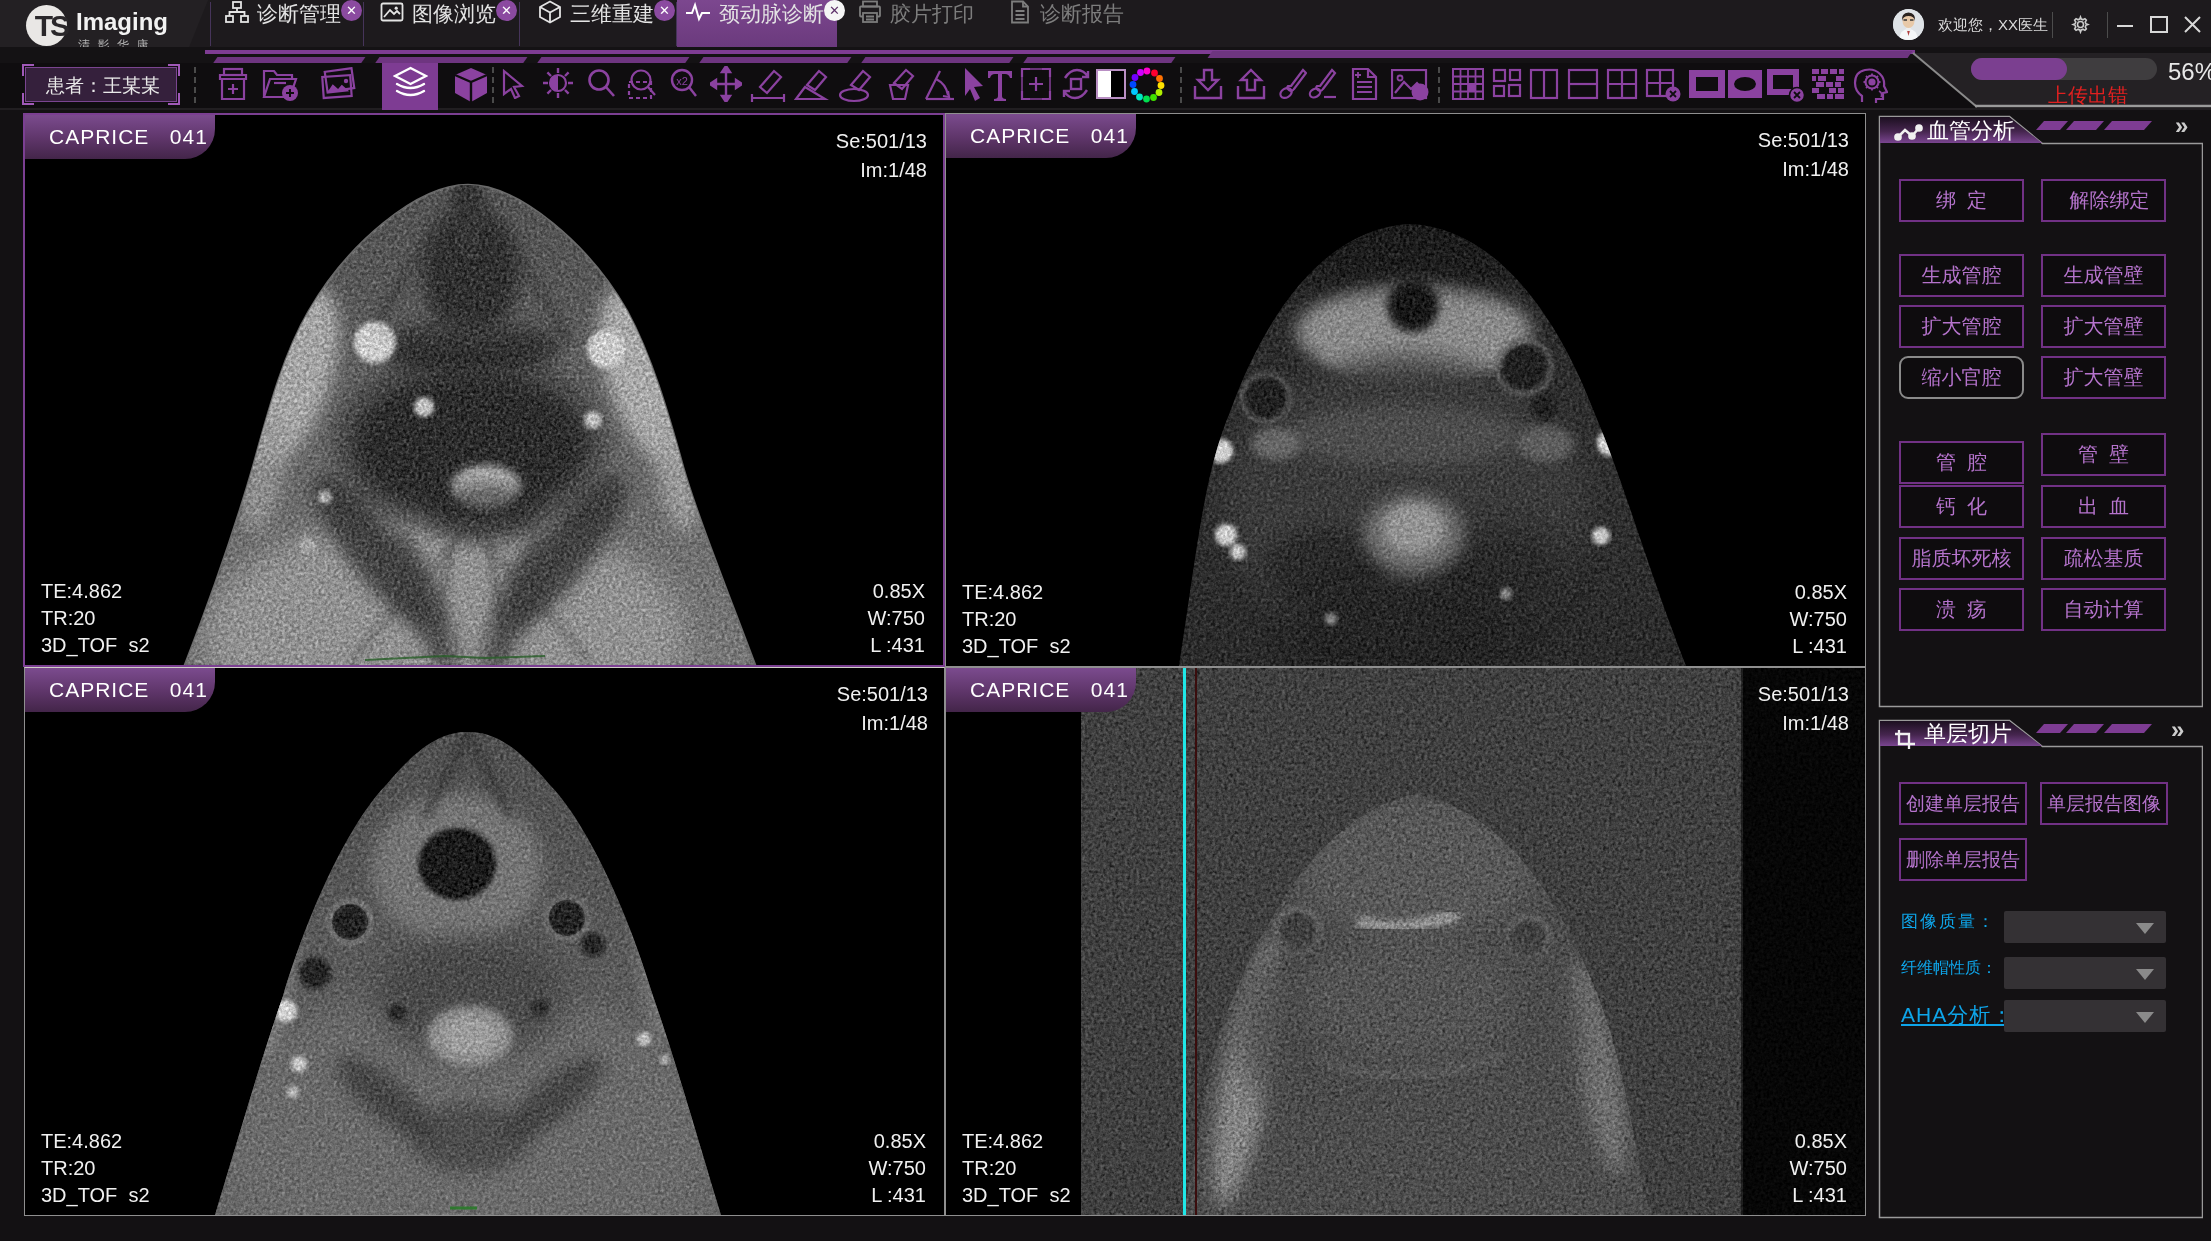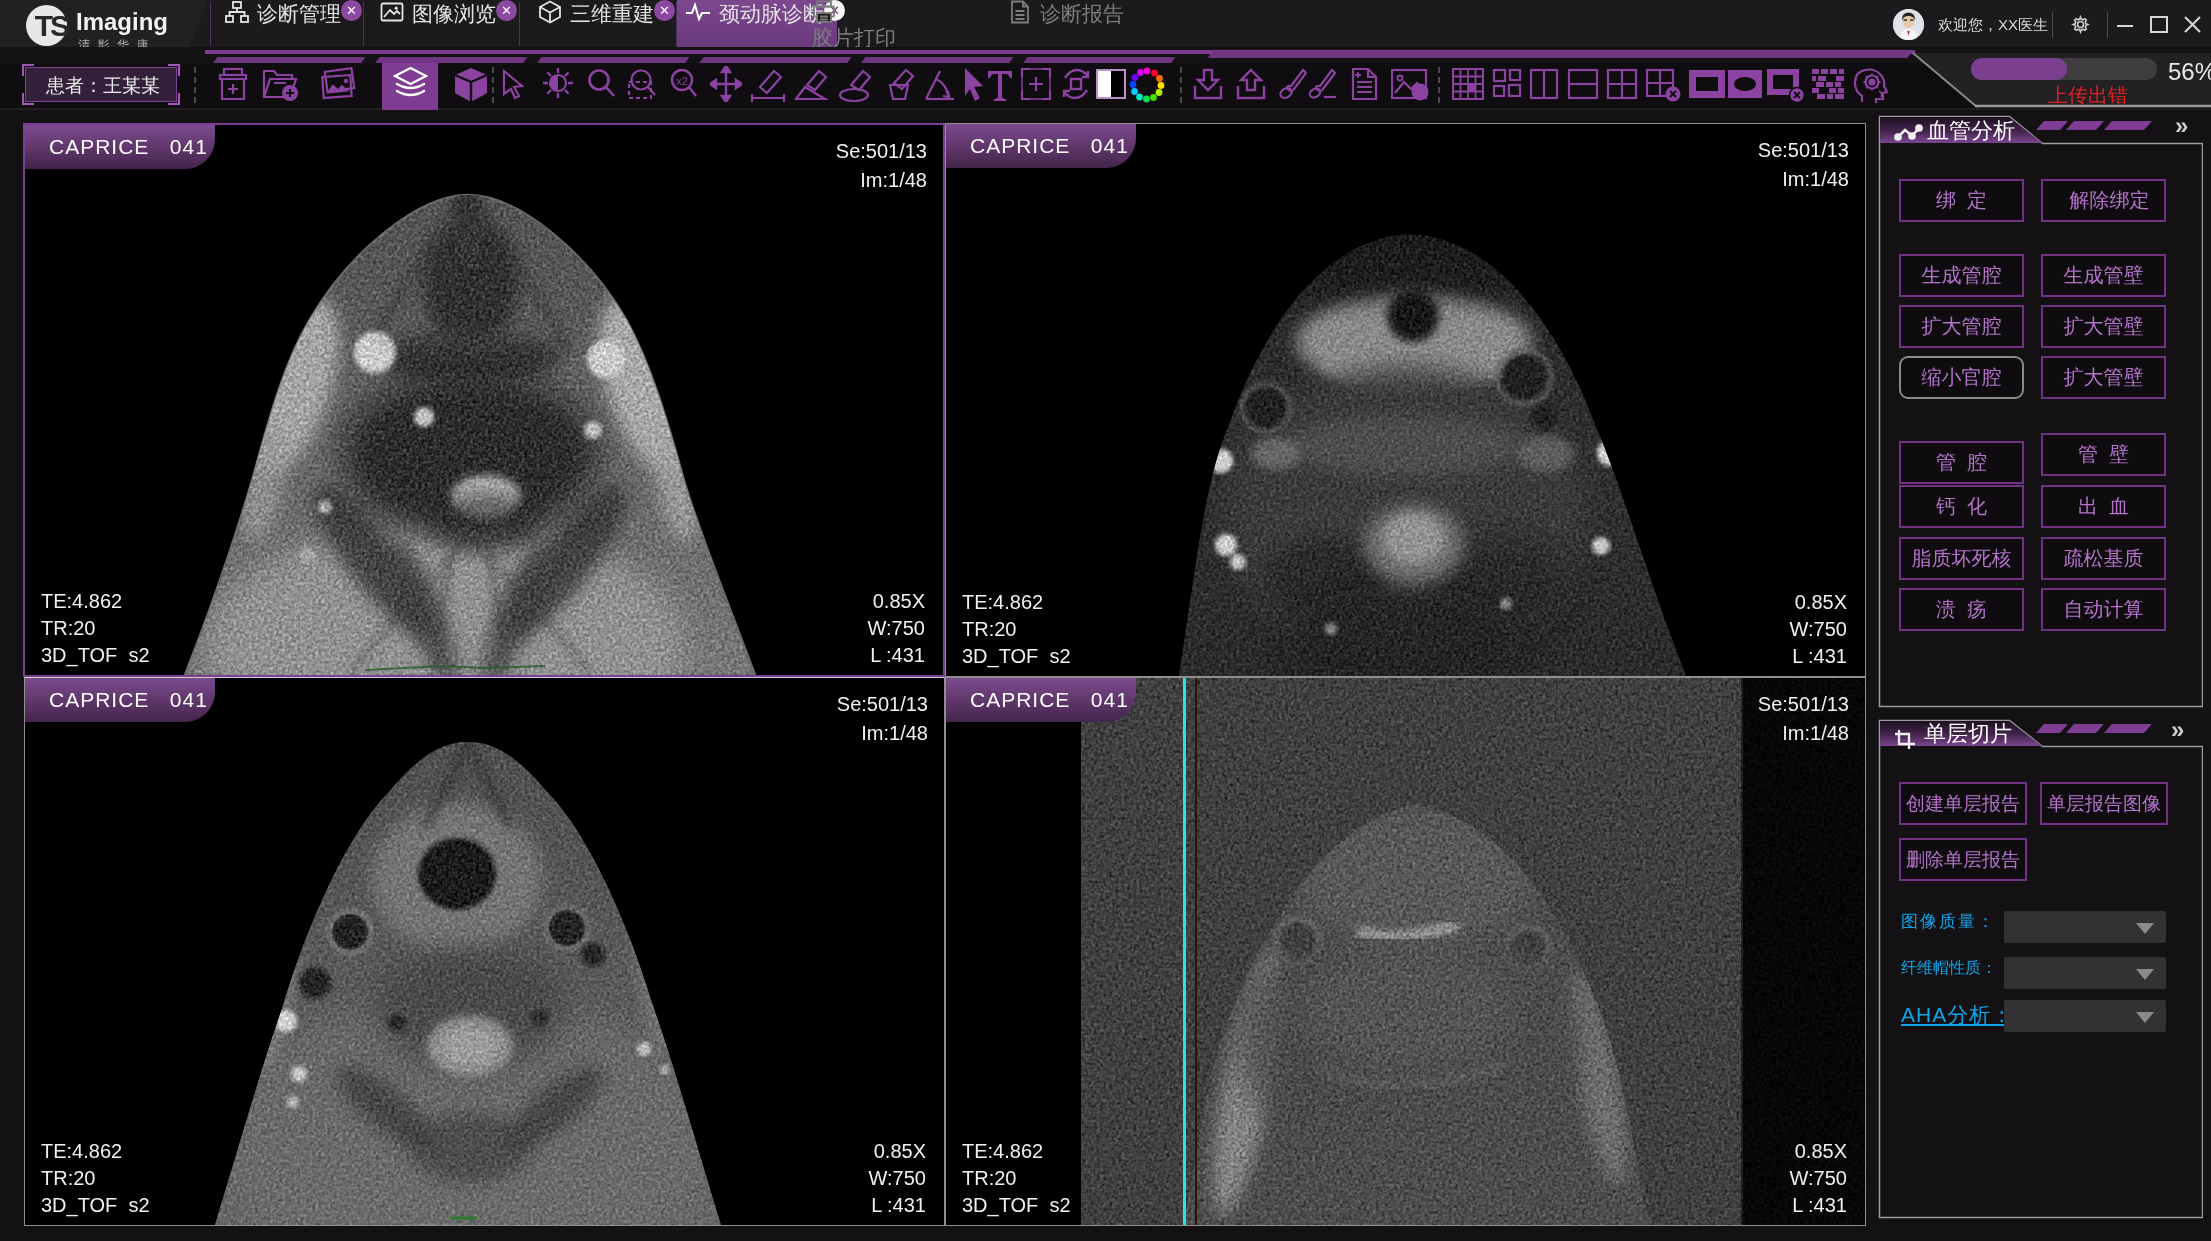--- a/index.html
+++ b/index.html
@@ -32,21 +32,21 @@
 .c4{right:-4px;bottom:-4px;border-left:none;border-top:none;}
 .vsep{position:absolute;top:4px;height:36px;width:0;border-left:2px dashed #4a4a4a;}
 #progtrack{position:absolute;left:1971px;top:58px;width:186px;height:22px;border-radius:11px;background:#3f3d3f;}
 #progfill{position:absolute;left:0;top:0;width:96px;height:22px;border-radius:11px;background:#7b3f90;}
 #progpct{position:absolute;left:2168px;top:58px;font-size:24px;color:#e8e8e8;}
 #uploaderr{position:absolute;left:2048px;top:82px;font-size:20px;color:#e02020;}
 #avatar{position:absolute;left:1893px;top:9px;width:31px;height:31px;border-radius:50%;background:#dfe4e8;overflow:hidden;}
 #welcome{position:absolute;left:1938px;top:16px;font-size:15px;color:#dadada;}
 .winsep{position:absolute;top:12px;width:1px;height:26px;background:#4c4c4c;}
 #main{position:absolute;left:0;top:110px;width:2211px;height:1131px;background:#131113;}
-.quad{position:absolute;background:#701a75;overflow:hidden;margin-top:10px;}
+.quad{position:absolute;background:#701a75;overflow:hidden;}
 #q1{left:23px;top:3px;width:922px;height:554px;border:2px solid #7b3f92;}
 #q2{left:945px;top:3px;width:921px;height:554px;border:1px solid #8f8f8f;}
 #q3{left:24px;top:557px;width:921px;height:549px;border:1px solid #8f8f8f;border-top:1px solid #cfcfc5;}
 #q4{left:945px;top:557px;width:921px;height:549px;border:1px solid #8f8f8f;}
 .qtab{position:absolute;left:0;top:0;width:190px;height:44px;background:linear-gradient(180deg,#7b4b8e 0%,#5e3569 55%,#432549 100%);border-radius:0 0 30px 0;color:#fff;font-size:21px;line-height:44px;padding-left:24px;letter-spacing:1px;}
 .se{position:absolute;right:16px;top:12px;text-align:right;font-size:20px;line-height:29px;color:#f0f0f0;}
 .te{position:absolute;left:16px;bottom:6px;font-size:20px;line-height:27px;color:#f0f0f0;}
 .wl{position:absolute;right:18px;bottom:6px;text-align:right;font-size:20px;line-height:27px;color:#f0f0f0;}
 .mri{position:absolute;left:0;top:0;}
 #rpanel{position:absolute;left:1878px;top:0px;width:325px;height:1110px;}
@@ -97,21 +97,21 @@
     <span>三维重建</span>
       <span class="xc">✕</span>
   </div>
   <div class="tab active" style="left:677px;width:160px;padding-left:8px;">
     <svg class="ticon" width="26" height="24" viewBox="0 0 26 24" fill="none" stroke="#ffffff" stroke-width="2">
         <path d="M1 13 L7 13 L10 5 L14 19 L17 13 L25 13"></path>
       </svg>
     <span>颈动脉诊断</span>
       <span class="xc" style="margin-right:5px;">✕</span>
   </div>
-  <div class="tab disabled" style="left:812px;width:140px;flex-direction:column;">
+  <div class="tab disabled" style="left:858px;width:140px;">
     <svg class="ticon" width="24" height="24" viewBox="0 0 24 24" fill="none" stroke="#7d7d7d" stroke-width="1.8">
         <rect x="5" y="1.5" width="14" height="5"></rect>
         <rect x="2" y="6.5" width="20" height="10" rx="1"></rect>
         <rect x="5" y="13" width="14" height="9" fill="#1d1a1d"></rect>
         <path d="M8 16.5 L16 16.5 M8 19.5 L16 19.5"></path>
       </svg>
     <span>胶片打印</span>
   </div>
   <div class="tab disabled" style="left:1008px;width:140px;">
     <svg class="ticon" width="24" height="24" viewBox="0 0 24 24" fill="none" stroke="#7d7d7d" stroke-width="1.8">

